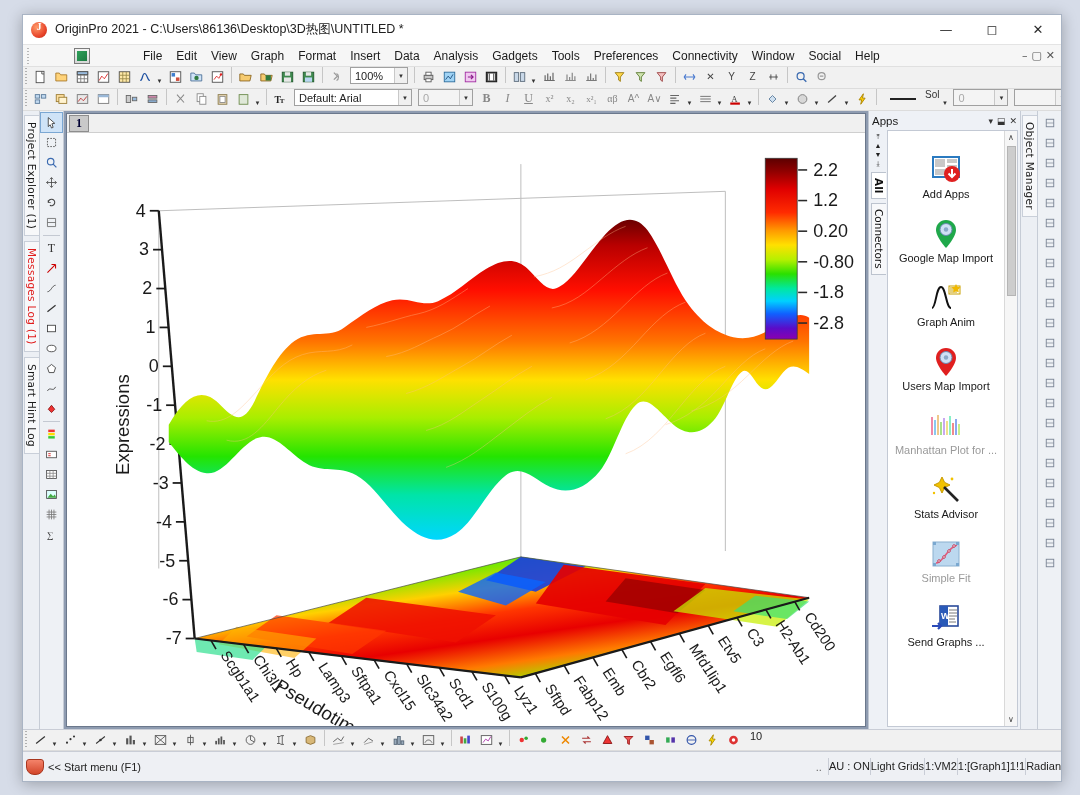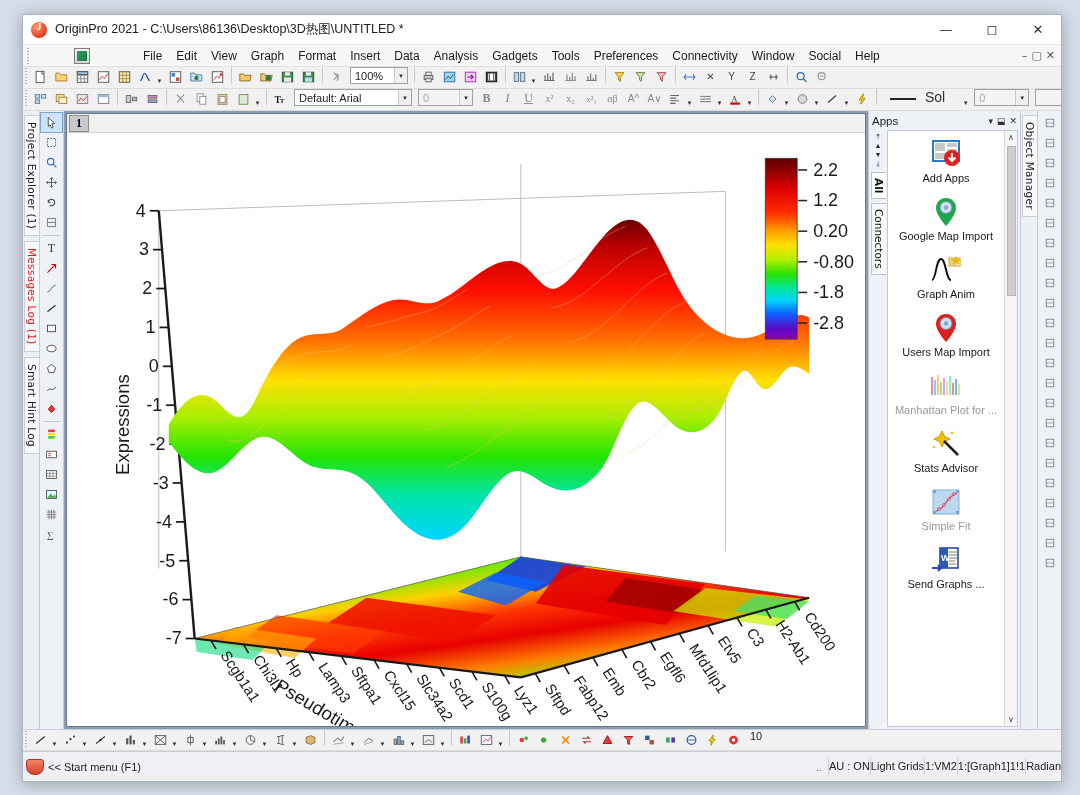--- a/index.html
+++ b/index.html
@@ -156,22 +156,22 @@
     writing-mode: vertical-rl; font-size: 10.5px; color: #111;
     border: 1px solid #bcc3ce; border-right: none; background: #f7f8fa;
     padding: 5px 1px; margin-top: 4px; font-family: "DejaVu Sans", sans-serif;
   }
   .atab.sel { background: #fff; font-weight: bold; }
   .apps-list-wrap {
     flex: 1; background: #fff; border: 1px solid #c3c9d4; margin: 0 2px 2px 0;
     display: flex; min-width: 0;
   }
   .apps-list {
-    flex: 1; overflow: hidden; padding-top: 4px;
-    display: flex; flex-direction: column; align-items: center; gap: 4px;
+    flex: 1; overflow: hidden; padding-top: 20px;
+    display: flex; flex-direction: column; align-items: center; gap: 10px;
   }
   .app-item {
     width: 100%; display: flex; flex-direction: column; align-items: center;
     padding: 3px 4px 4px; text-align: center;
   }
   .app-item .glyph { width: 34px; height: 32px; display: flex; align-items: center; justify-content: center; }
   .app-item .lbl { font-size: 11px; color: #1a1a1a; line-height: 13px; margin-top: 2px; }
   .app-item.dim .lbl { color: #9a9a9a; }
   .apps-scroll {
     width: 13px; background: #f6f6f6; border-left: 1px solid #d9d9d9;
@@ -610,21 +610,21 @@
       <svg class="tb-ico" viewBox="0 0 16 16">
           <path d="M9 2L4 9h3l-1 5 5-7H8z" fill="#ffd000" stroke="#a88000"></path>
         </svg>
     </div>
     <div class="tb-sep"></div>
     <div class="tb-btn" style="width:44px">
       <svg class="tb-ico" style="width:30px" viewBox="0 0 30 14">
           <path d="M2 7h26" stroke="#222" stroke-width="2"></path>
         </svg>
     </div>
-    <div style="font-size:14px;color:#333;margin-right:17px">Sol</div>
+    <div style="font-size:10px;color:#333;margin-right:2px">Sol</div>
     <div class="tb-btn" style="width:8px">
         <span class="tb-drop">▼</span>
       </div>
     <div class="tb-combo disabled" style="width:55px">
       <span>0</span>
       <span class="arrow">▼</span>
     </div>
     <div class="tb-combo disabled" style="width:55px">
       <span class="arrow">▼</span>
     </div>

